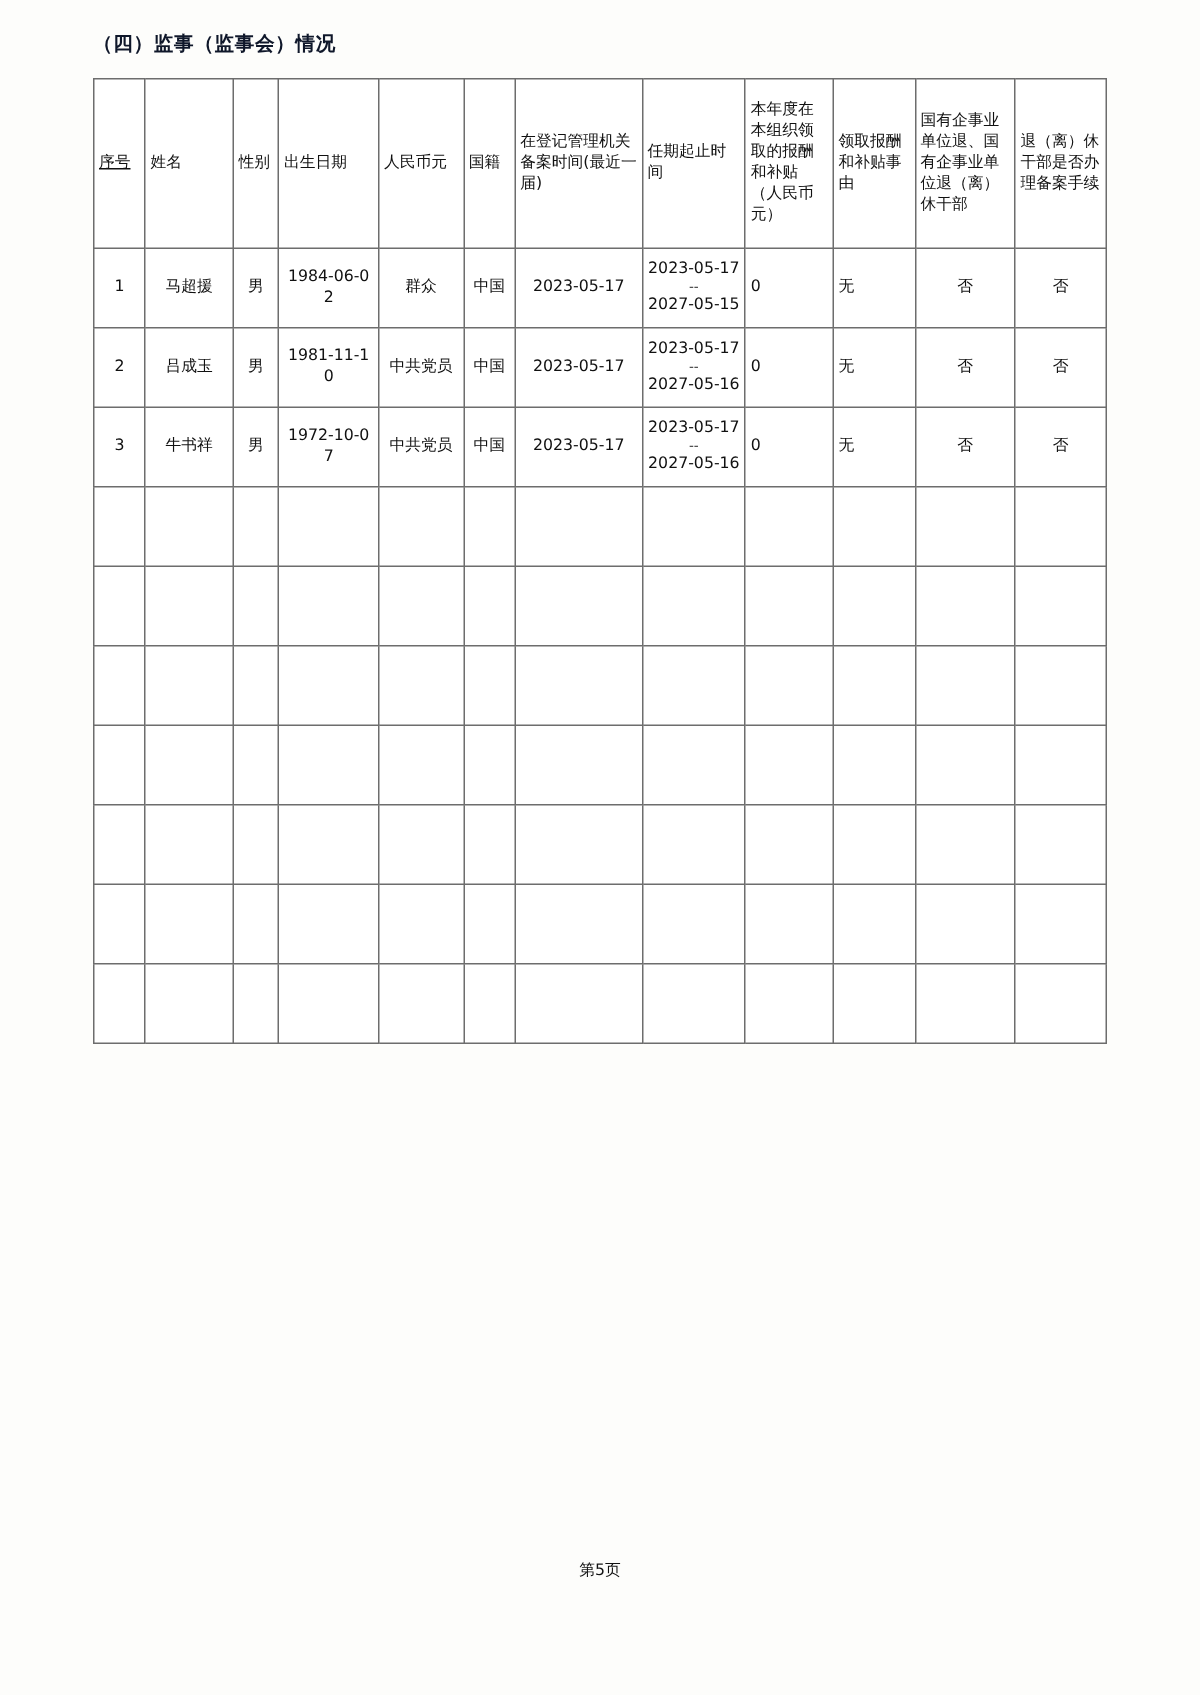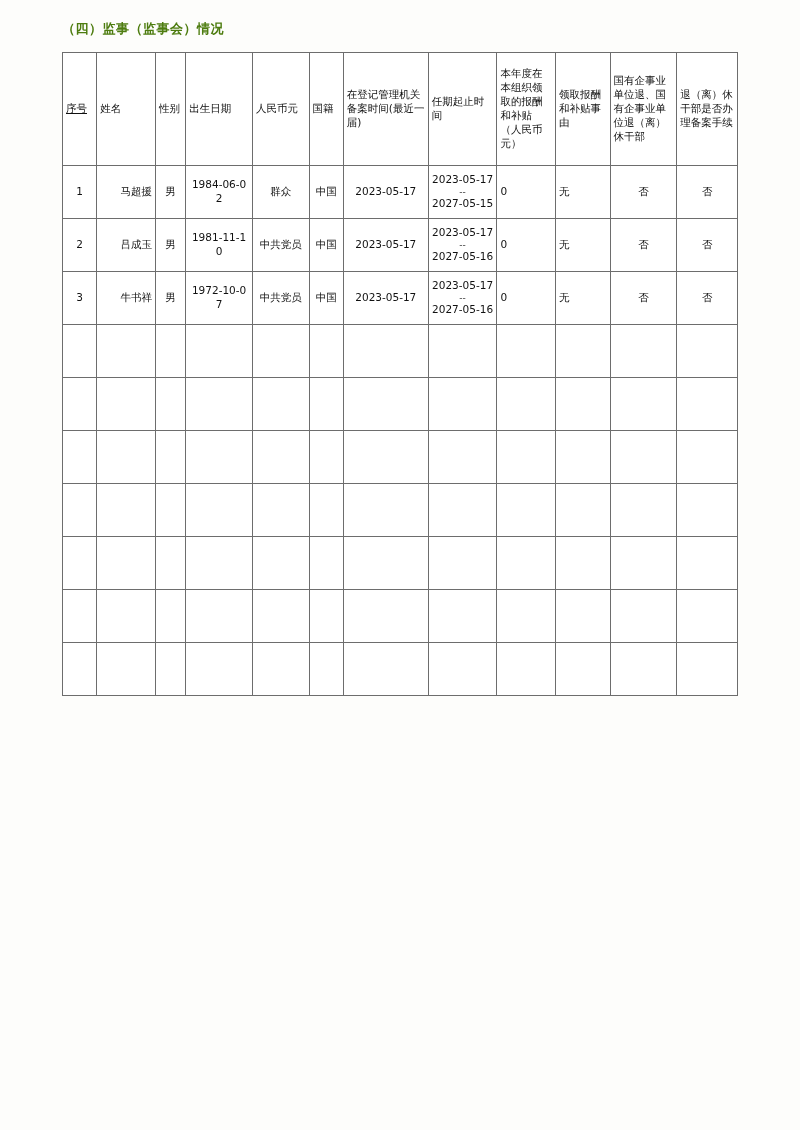--- a/index.html
+++ b/index.html
@@ -21,21 +21,21 @@
     height: 1130px;
     background: #fdfdfb;
   }
   .section-title {
     position: absolute;
     left: 62px;
     top: 20px;
     font-size: 13px;
     font-weight: bold;
     letter-spacing: 0.5px;
-    color: #4d7c0f;
+    color: #0f172a;
     white-space: nowrap;
   }
   .table-wrap {
     position: absolute;
     left: 62px;
     top: 52px;
     width: 676px;
   }
   table.board {
     border-collapse: collapse;
@@ -82,21 +82,21 @@
     line-height: 0.9;
     margin: 1px 0;
   }
   td.left-pad {
     text-align: left;
     padding-left: 5px;
   }
   .name-cell {
     font-weight: bold;
     font-size: 11.5px;
-    text-align: right;
+    text-align: center;
     padding-left: 6px;
   }
   .footer {
     position: absolute;
     left: 0;
     top: 1040px;
     width: 800px;
     text-align: center;
     font-size: 10.5px;
     color: #111;
@@ -296,14 +296,15 @@
           <td></td>
             <td></td>
           <td></td>
             <td></td>
         </tr>
 
       </tbody>
     </table>
   </div>
 
+  <div class="footer">第5页</div>
 
 </div>
 
 </body></html>

